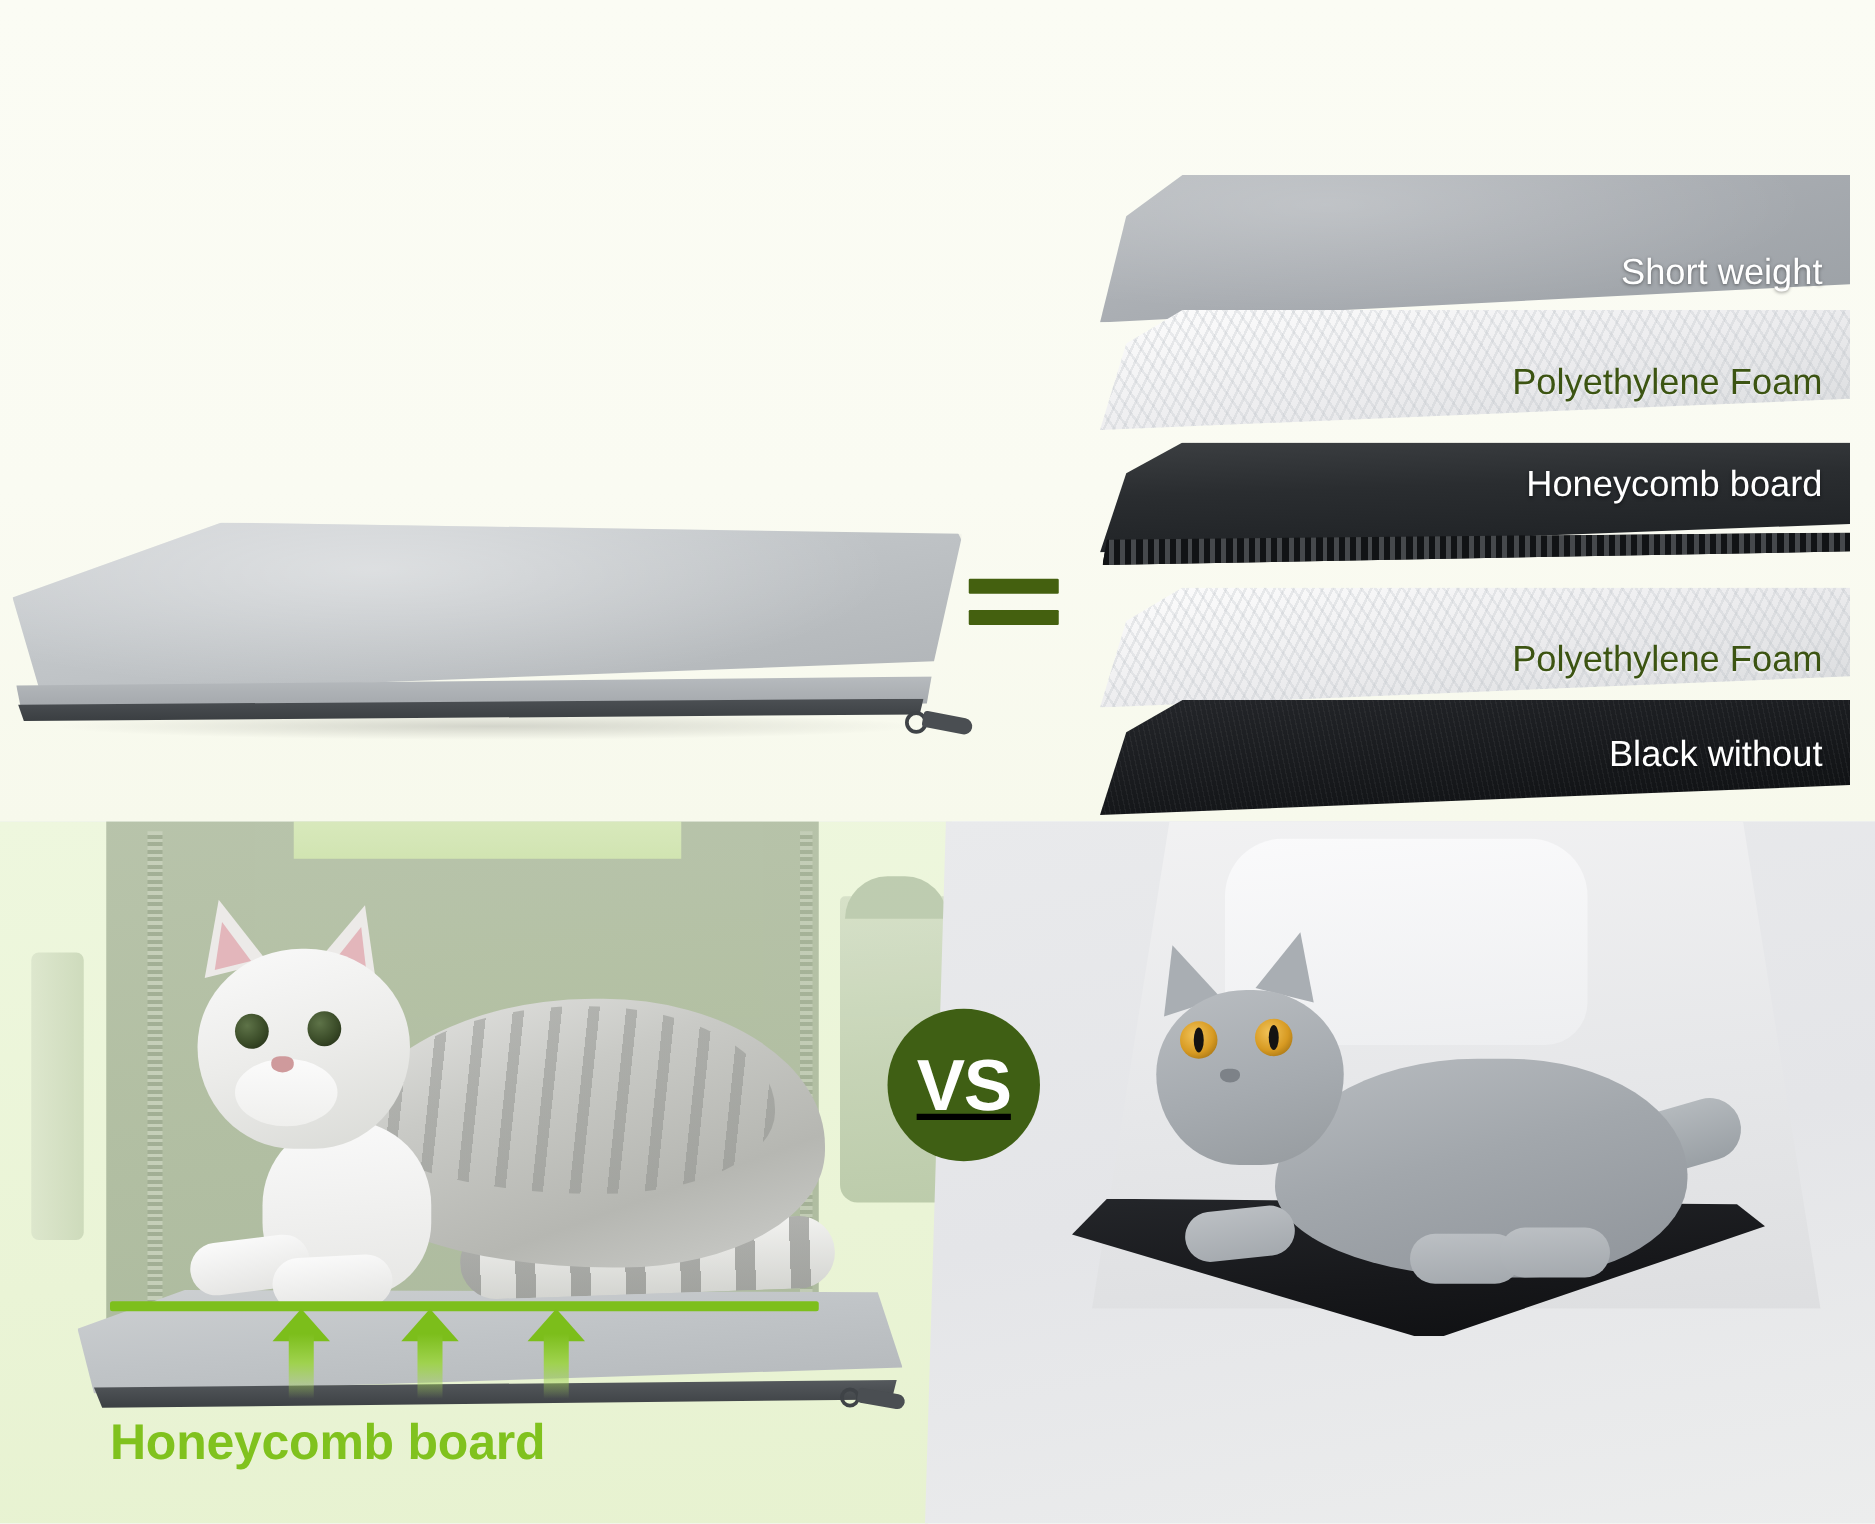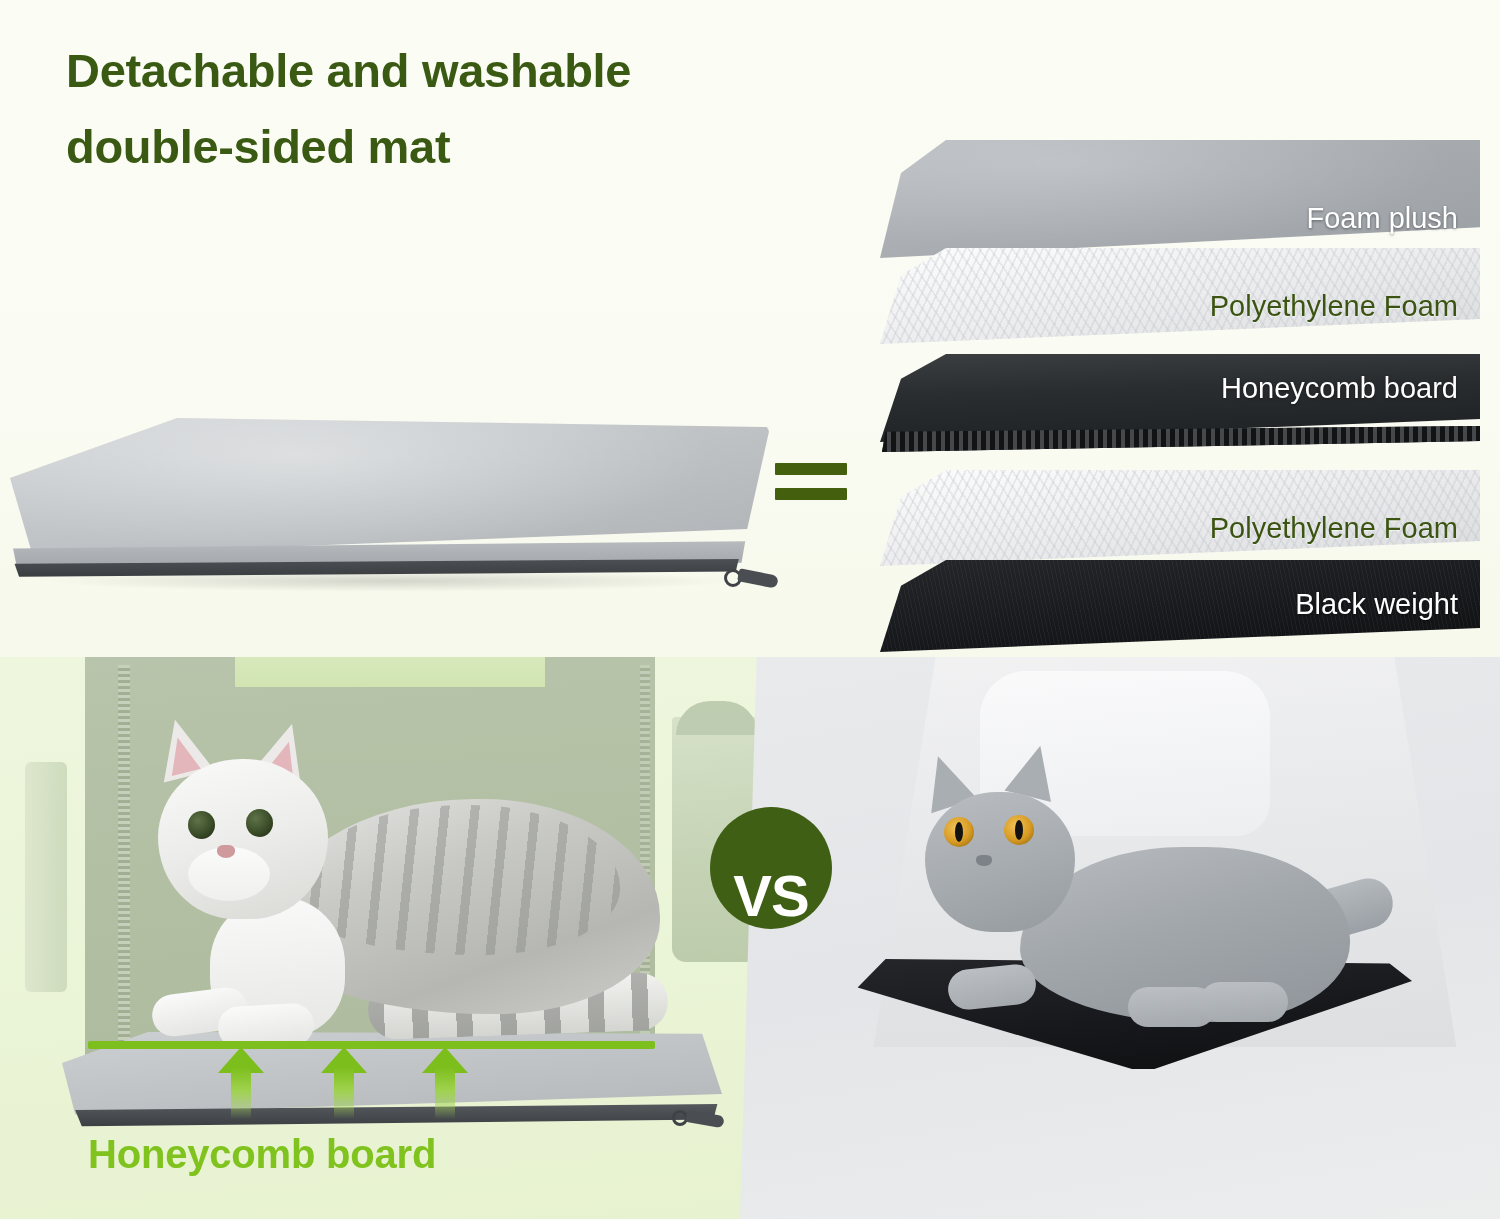--- a/index.html
+++ b/index.html
@@ -382,24 +382,20 @@
   #honeycomb-label{
     position:absolute; left:88px; top:475px; width:600px;
     font-size:40px; font-weight:bold; color:#80C21E; letter-spacing:-0.2px;
   }
 </style>
 </head>
 <body>
 
 <div id="top-section">
 
-  <div id="headline-block">
-    <span class="hl-wrap"><span class="headline-line">Detachable and washable</span></span>
-    <span class="hl-wrap"><span class="headline-line">double-sided mat</span></span>
-  </div>
 
 
   <div id="mat-photo">
     <div class="mat-shadow"></div>
     <div class="mat-body"></div>
     <div class="mat-top-sheen"></div>
     <div class="mat-side"></div>
     <div class="mat-dark-edge"></div>
     <div class="mat-zipper">
       <div class="zring"></div>
@@ -409,42 +405,42 @@
 
   <div id="equals-sign">
     <span class="bar1"></span>
       <span class="bar2"></span>
   </div>
 
   <div id="layer-stack">
 
     <div class="layer" id="layer-plush">
       <div class="face"></div>
-      <div class="lbl lbl-white">Foam plush</div>
+      <div class="lbl lbl-white">Short weight</div>
     </div>
 
     <div class="layer" id="layer-foam-top">
       <div class="face"></div>
       <div class="lbl lbl-green">Polyethylene Foam</div>
     </div>
 
     <div class="layer" id="layer-honeycomb">
       <div class="face"></div>
       <div class="flute"></div>
       <div class="lbl lbl-white">Honeycomb board</div>
     </div>
 
     <div class="layer" id="layer-foam-bot">
       <div class="face"></div>
       <div class="lbl lbl-green">Polyethylene Foam</div>
     </div>
 
     <div class="layer" id="layer-fabric">
       <div class="face"></div>
-      <div class="lbl lbl-white">Black weight</div>
+      <div class="lbl lbl-white">Black without</div>
     </div>
 
   </div>
 </div>
 
 <div id="bottom-section">
 
   <div id="panel-left">
 
     <div class="carrier">
@@ -518,17 +514,17 @@
       <div class="pg-pupil r"></div>
       <div class="pg-nose"></div>
       <div class="pg-paw a"></div>
       <div class="pg-paw b"></div>
       <div class="pg-paw c"></div>
     </div>
 
   </div>
 
   <div style="position:absolute; left:710px; top:150px; width:122px; height:122px; border-radius:50%;
-              background:#3F5F14; display:flex; align-items:flex-end; justify-content:center; z-index:40;">
+              background:#3F5F14; display:flex; align-items:center; justify-content:center; z-index:40;text-decoration:underline;">
     <span style="color:#fff; font-size:58px; font-weight:bold; letter-spacing:-1px;">VS</span>
   </div>
 
 </div>
 
 </body></html>

